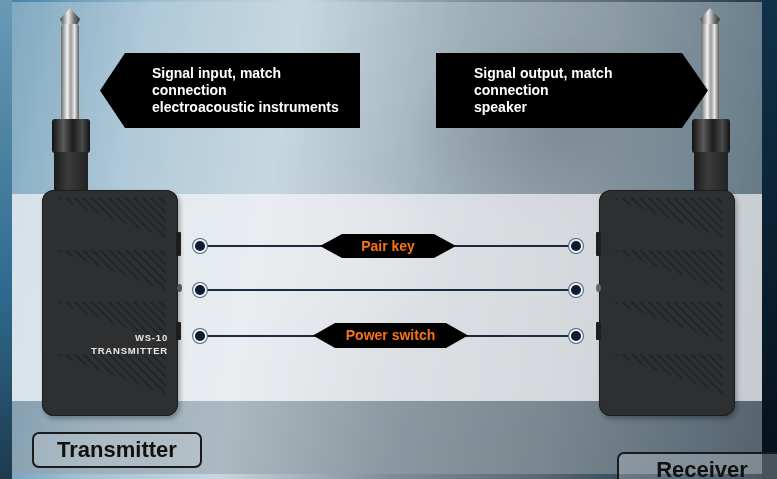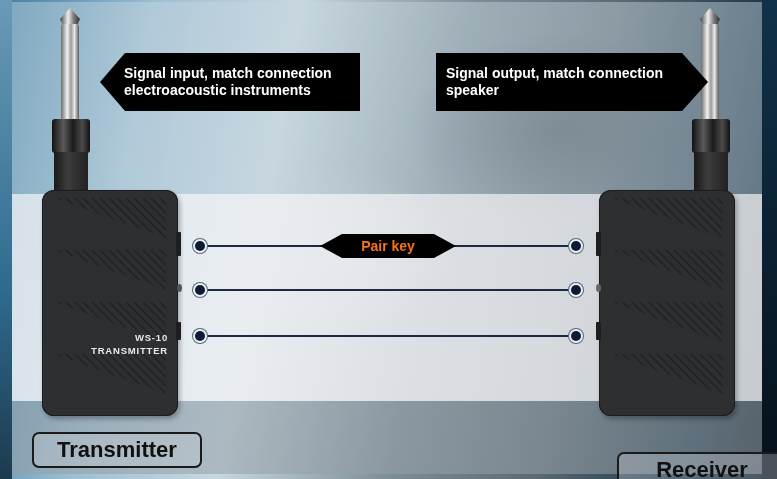--- a/index.html
+++ b/index.html
@@ -31,21 +31,21 @@
     .device { position:absolute; width:136px; height:226px; border-radius:12px;
       background:#2e2f31; box-shadow: inset 0 0 0 1px #1c1c1d, 2px 3px 5px rgba(0,0,0,0.3); overflow:hidden; }
     .grille { position:absolute; left:12px; width:112px; height:40px;
       background:repeating-linear-gradient(45deg, #242526 0 2px, transparent 2px 6px);
       clip-path:polygon(0 0,100% 0,100% 100%); opacity:0.95; }
     .side-btn { position:absolute; width:5px; background:#1e1e1f; border-radius:1px; }
     .model { position:absolute; right:10px; color:#e8e8e8; font-weight:bold; font-size:9.5px; letter-spacing:0.8px; text-align:left; }
 
     
     .callout { position:absolute; background:#000; color:#fff; font-weight:bold; font-size:14px; line-height:17px; }
-    .callout span { display:block; }
+    .callout span { display:block;margin-left:28px; }
     .arrow-left { clip-path:polygon(25px 0,100% 0,100% 100%,25px 100%,0 50%); padding:12px 10px 12px 24px; }
     .arrow-right { clip-path:polygon(0 0,calc(100% - 26px) 0,100% 50%,calc(100% - 26px) 100%,0 100%); padding:12px 30px 12px 10px; }
 
     .hexlabel { position:absolute; background:#000; color:#f97316; font-weight:bold; font-size:14px; text-align:center; line-height:16px;
       clip-path:polygon(22px 0,calc(100% - 22px) 0,100% 50%,calc(100% - 22px) 100%,22px 100%,0 50%); }
     .line { position:absolute; height:2px; background:#1a2a40; }
     .dot { position:absolute; width:10px; height:10px; border-radius:50%; background:#0d1c34;
       box-shadow:0 0 0 2px #eef0f2, 0 0 0 3px #55657a; }
 
     .name-btn { position:absolute; height:32px; border:2px solid #1a1a1a; border-radius:7px; color:#111;
@@ -113,16 +113,19 @@
   <div class="dot" style="left:195px; top:241px;"></div>
   <div class="dot" style="left:571px; top:241px;"></div>
   <div class="dot" style="left:195px; top:285px;"></div>
   <div class="dot" style="left:571px; top:285px;"></div>
   <div class="dot" style="left:195px; top:331px;"></div>
   <div class="dot" style="left:571px; top:331px;"></div>
 
   <div class="hexlabel" style="left:320px; top:234px; width:136px; height:24px; line-height:24px;">
     <span>Pair key</span>
   </div>
+  <div class="hexlabel" style="left:313px; top:323px; width:155px; height:25px; line-height:25px;">
+    <span>Power switch</span>
+  </div>
 
   <div class="name-btn" style="left:32px; top:432px; width:166px;">Transmitter</div>
   <div class="name-btn" style="left:573px; top:452px; width:166px;margin-left:44px;">Receiver</div>
 </div>
 
 </body></html>

